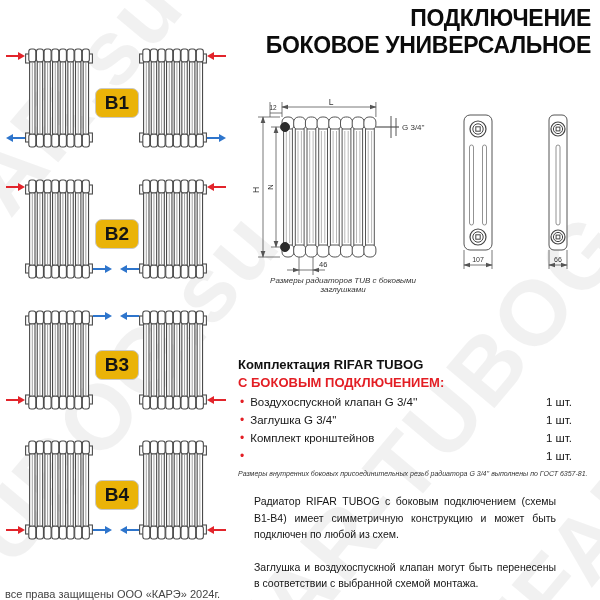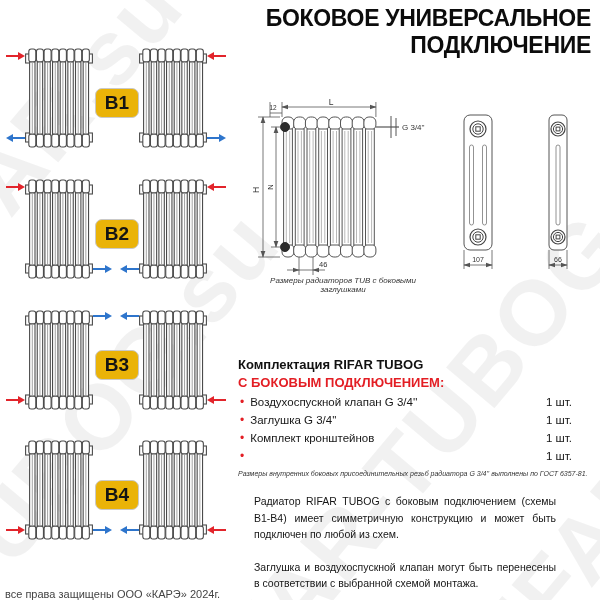--- a/index.html
+++ b/index.html
@@ -90,22 +90,22 @@
           <rect x="0" y="0" width="12" height="13" rx="5"></rect>
           <rect x="0" y="127" width="12" height="13" rx="5"></rect>
           <rect x="1.6" y="12" width="8.8" height="116"></rect>
           <line x1="4.3" y1="14" x2="4.3" y2="126" stroke="#999" stroke-width="0.7"></line>
           <line x1="7.7" y1="14" x2="7.7" y2="126" stroke="#999" stroke-width="0.7"></line>
         </g>
       </defs>
     </svg>
 
     <div class="title">
+      <div>ПОДКЛЮЧЕНИЕ</div>
       <div>БОКОВОЕ УНИВЕРСАЛЬНОЕ</div>
-      <div>ПОДКЛЮЧЕНИЕ</div>
     </div>
 
     <div class="scheme" style="top:46px">
       <svg class="radiator rad-left" viewBox="0 0 68 100">
           <use href="#radsym"></use>
         </svg>
       <svg class="radiator rad-right" viewBox="0 0 68 100">
           <use href="#radsym"></use>
         </svg>
       <div class="scheme-label">B1</div>

